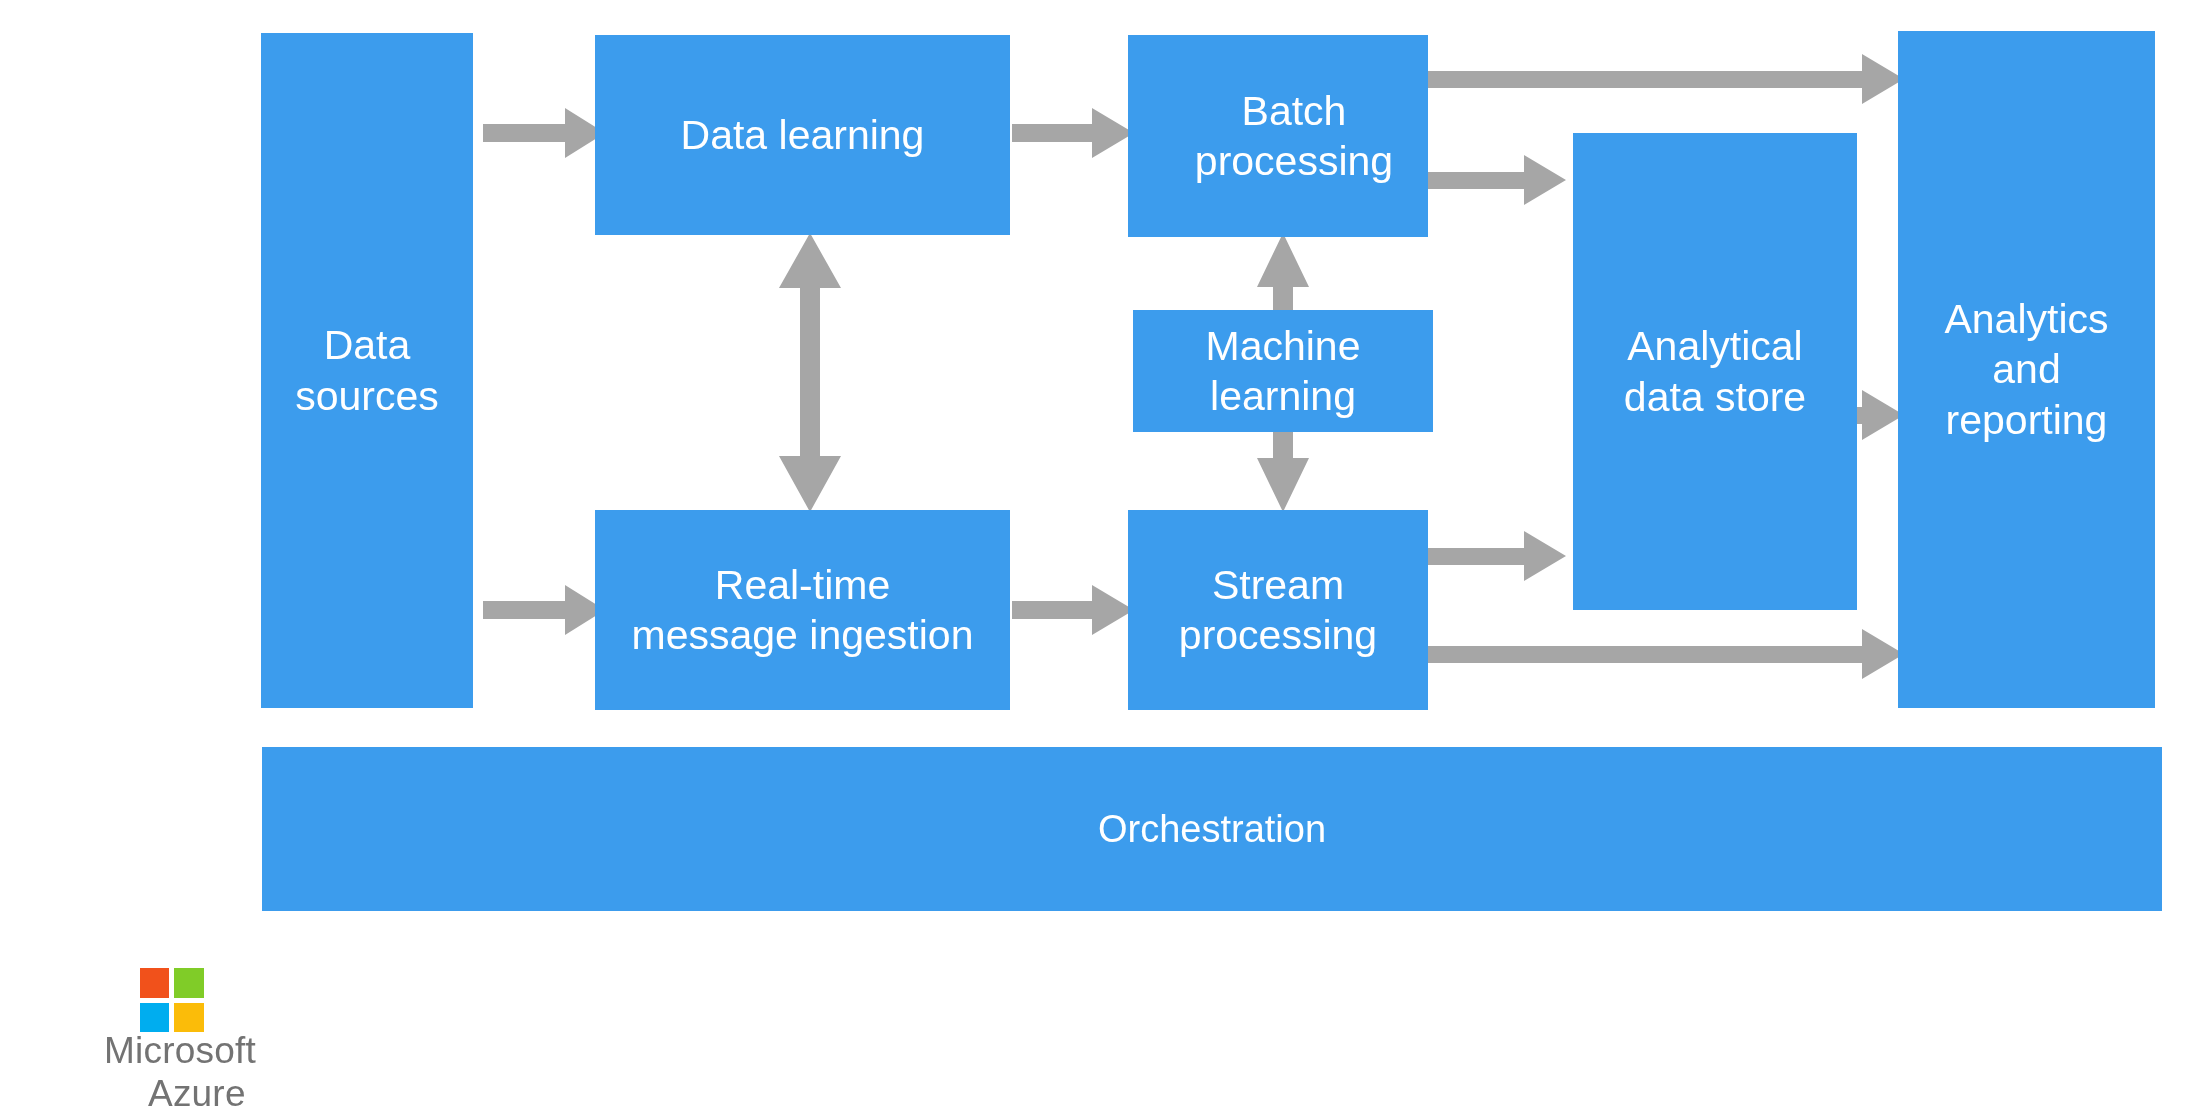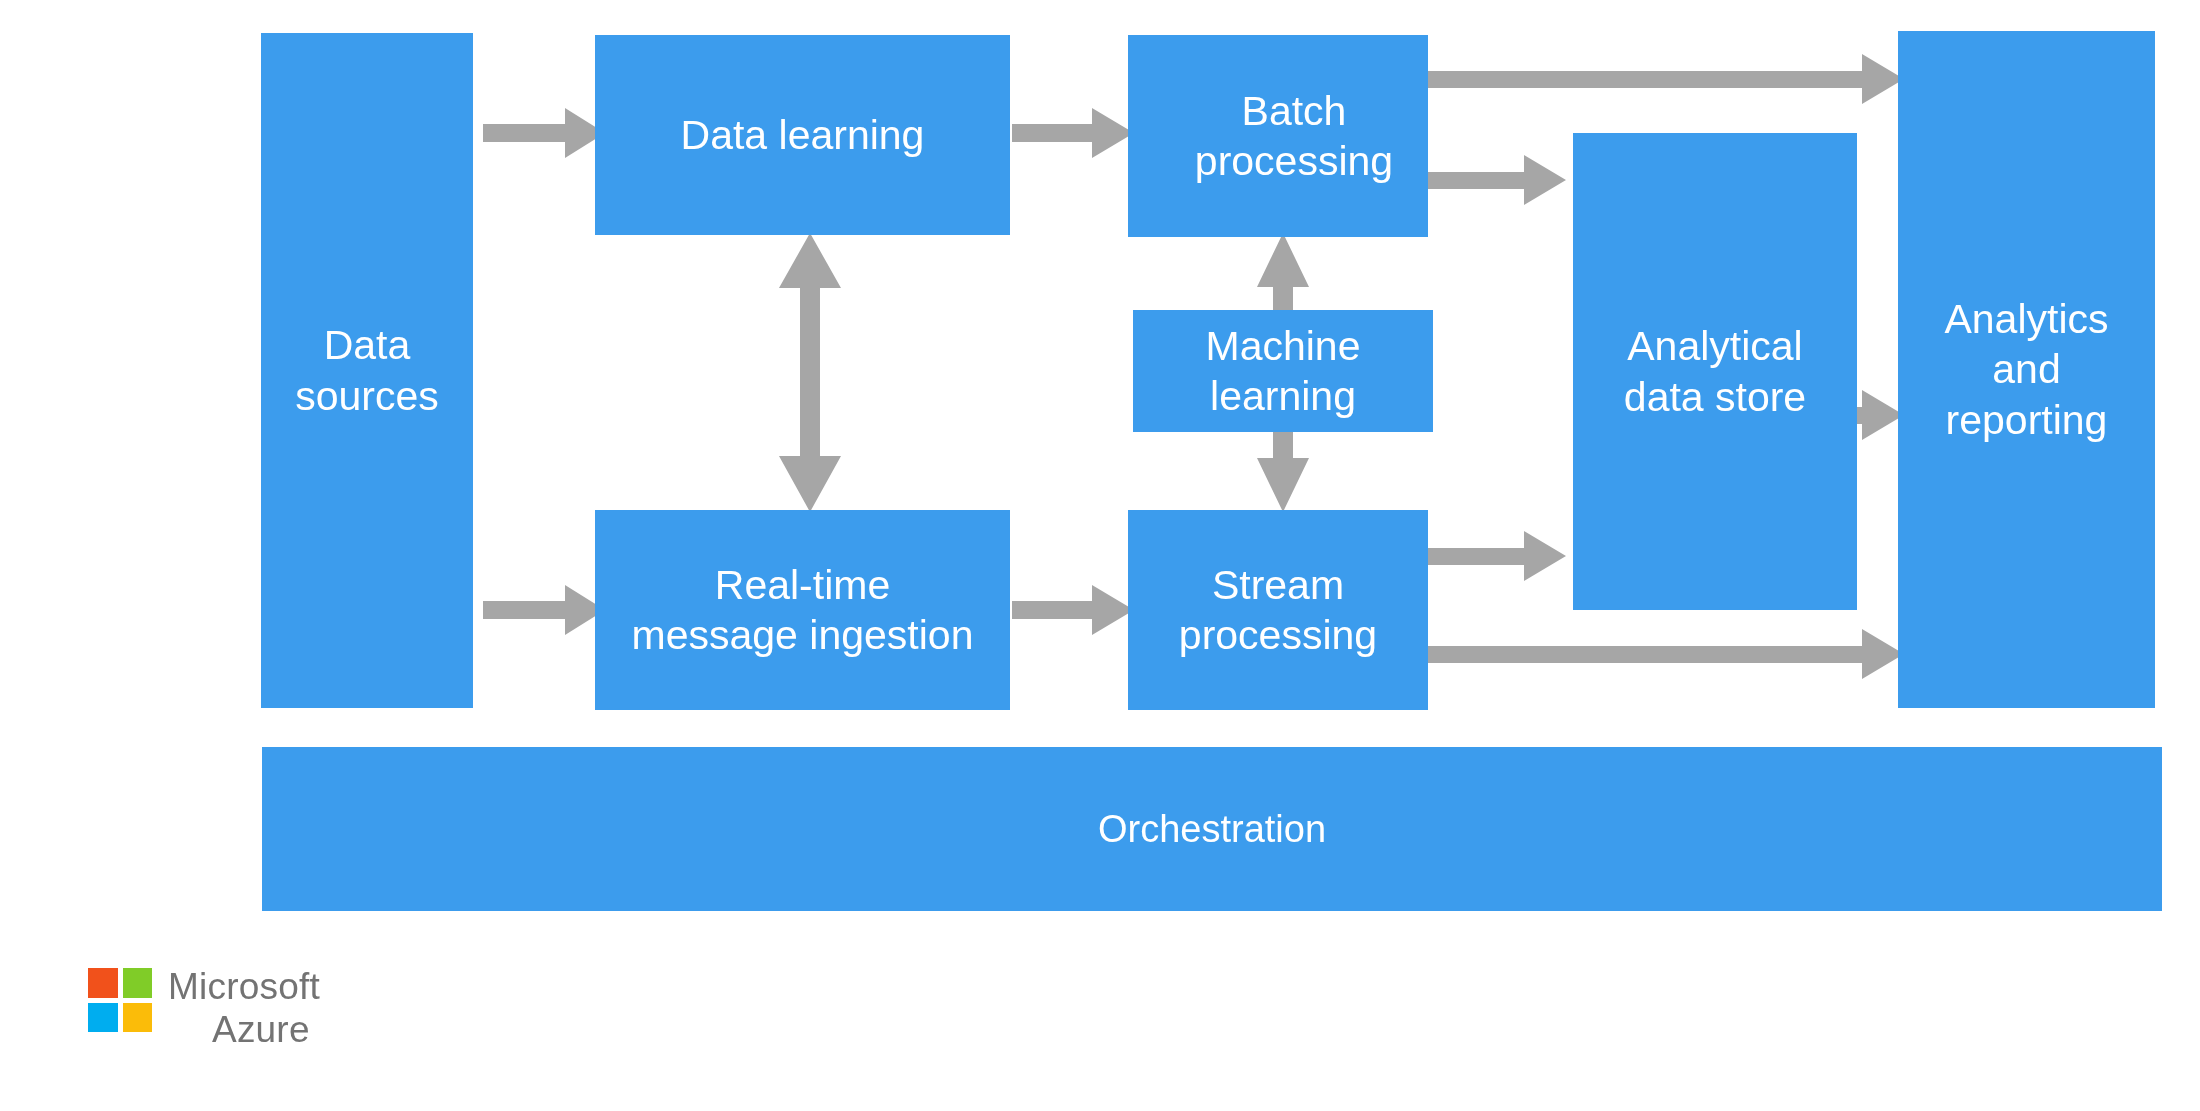--- a/index.html
+++ b/index.html
@@ -41,21 +41,22 @@
     position: absolute;
     left: 0;
     top: 0;
     width: 2200px;
     height: 1111px;
     pointer-events: none;
   }
   .logo-wrap {
     position: absolute;
     display: flex;
-    align-items: flex-start;
+    align-items: center;
+    flex-direction: column;
   }
   .logo-grid {
     width: 64px;
     height: 64px;
     display: grid;
     grid-template-columns: 1fr 1fr;
     grid-template-rows: 1fr 1fr;
     gap: 5px;
   }
   .logo-sq { width: 100%; height: 100%; }

